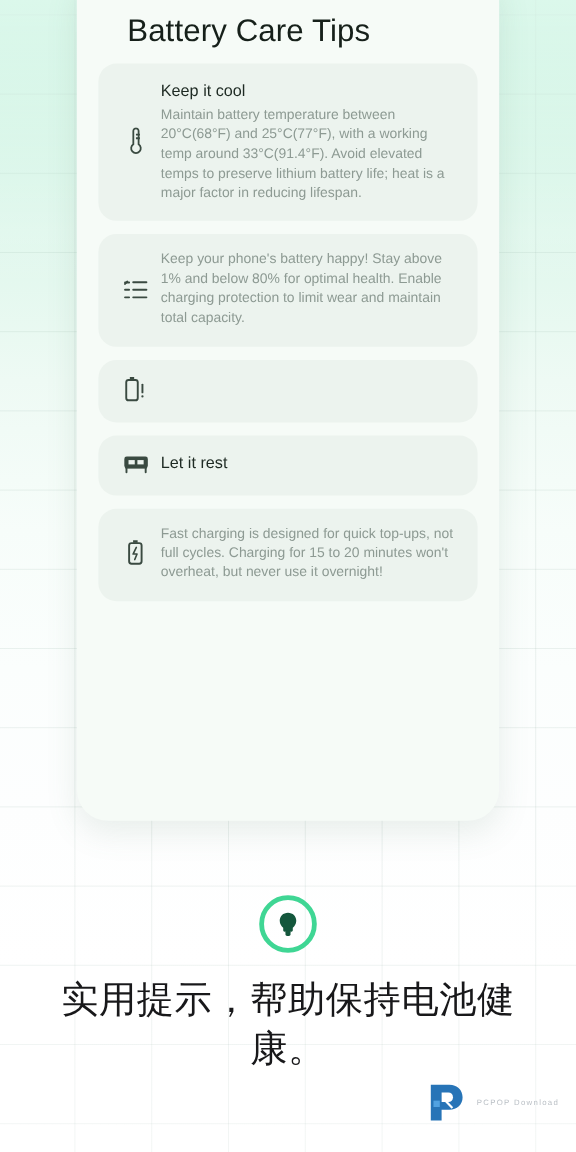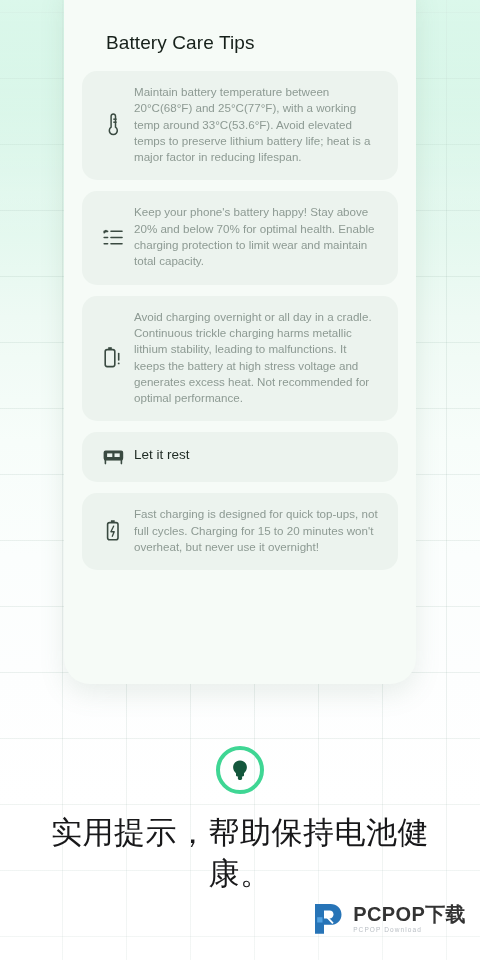--- a/index.html
+++ b/index.html
@@ -45,22 +45,22 @@
     position:absolute;
     left:64px; top:-26px;
     width:352px; height:710px;
     background:#f6fbf7;
     border-radius:26px;
     box-shadow:0 10px 26px rgba(90,130,110,.13);
     padding:0 18px;
     overflow:hidden;
   }
   #page-title {
-    margin:52px 0 0 24px;
-    font-size:19px;
+    margin:34px 0 0 24px;
+    font-size:26px;
     line-height:34px;
     font-weight:400;
     color:#16201a;
     letter-spacing:.1px;
   }
 
   
   .tip-card {
     display:flex;
     align-items:center;
@@ -152,53 +152,53 @@
 
   <div class="tip-card">
     <div class="tip-icon">
       <svg width="19" height="23" viewBox="0 0 19 23" fill="none" stroke="#3a4a41" stroke-width="1.5">
         <path d="M9.5 14.2V3.2a2.2 2.2 0 1 0-4.4 0v11a4 4 0 1 0 4.4 0z" transform="translate(2 0)"></path>
         <line x1="9.3" y1="6.2" x2="12.6" y2="6.2"></line>
         <line x1="9.3" y1="9.2" x2="12.6" y2="9.2"></line>
       </svg>
     </div>
     <div class="tip-body">
-      <div class="tip-desc">Maintain battery temperature between 20°C(68°F) and 25°C(77°F), with a working temp around 33°C(53.6°F). Avoid elevated temps to preserve lithium battery life; heat is a major factor in reducing lifespan.</div>
+      <div class="tip-title">Keep it cool</div>
+      <div class="tip-desc">Maintain battery temperature between 20°C(68°F) and 25°C(77°F), with a working temp around 33°C(91.4°F). Avoid elevated temps to preserve lithium battery life; heat is a major factor in reducing lifespan.</div>
     </div>
   </div>
 
   <div class="tip-card">
     <div class="tip-icon">
       <svg width="21" height="19" viewBox="0 0 21 19" fill="none" stroke="#3a4a41" stroke-width="1.6" stroke-linecap="round">
         <line x1="8" y1="3.2" x2="19" y2="3.2"></line>
         <line x1="8" y1="9.5" x2="19" y2="9.5"></line>
         <line x1="8" y1="15.8" x2="19" y2="15.8"></line>
         <path d="M1.2 4.6 3 2.6"></path>
         <path d="M1.2 2.2 3 4.6" opacity="0"></path>
         <line x1="1.2" y1="3.4" x2="4.6" y2="3.4"></line>
         <line x1="1.2" y1="9.5" x2="4.6" y2="9.5"></line>
         <line x1="1.2" y1="15.8" x2="4.6" y2="15.8"></line>
       </svg>
     </div>
     <div class="tip-body">
-      <div class="tip-desc">Keep your phone's battery happy! Stay above 20% and below 70% for optimal health. Enable charging protection to limit wear and maintain total capacity.</div>
+      <div class="tip-desc">Keep your phone's battery happy! Stay above 1% and below 80% for optimal health. Enable charging protection to limit wear and maintain total capacity.</div>
     </div>
   </div>
 
   <div class="tip-card">
     <div class="tip-icon">
       <svg width="20" height="24" viewBox="0 0 20 24" fill="none" stroke="#3a4a41" stroke-width="1.6">
         <rect x="2.2" y="3.6" width="9.6" height="17" rx="2"></rect>
         <line x1="5.2" y1="2.2" x2="8.8" y2="2.2" stroke-width="2"></line>
         <line x1="15.7" y1="7.5" x2="15.7" y2="14" stroke-linecap="round"></line>
         <circle cx="15.7" cy="17.4" r=".95" fill="#3a4a41" stroke="none"></circle>
       </svg>
     </div>
     <div class="tip-body">
-      <div class="tip-desc">Avoid charging overnight or all day in a cradle. Continuous trickle charging harms metallic lithium stability, leading to malfunctions. It keeps the battery at high stress voltage and generates excess heat. Not recommended for optimal performance.</div>
     </div>
   </div>
 
   <div class="tip-card">
     <div class="tip-icon">
       <svg width="23" height="19" viewBox="0 0 23 19" fill="none" stroke="#3a4a41" stroke-width="1.6">
         <rect x="2.4" y="4.2" width="18" height="8.2" rx="1.2" fill="#3a4a41"></rect>
         <line x1="2.4" y1="12.6" x2="20.4" y2="12.6"></line>
         <line x1="3.4" y1="12.6" x2="3.4" y2="16.6" stroke-linecap="round"></line>
         <line x1="19.4" y1="12.6" x2="19.4" y2="16.6" stroke-linecap="round"></line>
@@ -236,16 +236,15 @@
 <div id="caption">实用提示，帮助保持电池健康。</div>
 
 <div id="watermark">
   <svg id="watermark-mark" viewBox="0 0 34 34">
     <path d="M3 2h15.5c6.4 0 11 4.4 11 10.4 0 6.1-4.6 10.4-11 10.4H12v9H3V2z" fill="#1f6fb5"></path>
     <path d="M12 8.4h5.6c2.3 0 3.9 1.6 3.9 4 0 2.3-1.6 4-3.9 4H12V8.4z" fill="#ffffff"></path>
     <rect x="5.2" y="15.2" width="5.3" height="5.3" fill="#4c9fe0"></rect>
     <path d="M14.2 14.2 21 21.4" stroke="#ffffff" stroke-width="1.8" fill="none"></path>
   </svg>
   <div id="watermark-text">
-    <div id="watermark-title">PCPOP下载</div>
     <div id="watermark-sub">PCPOP Download</div>
   </div>
 </div>
 
 </body></html>

